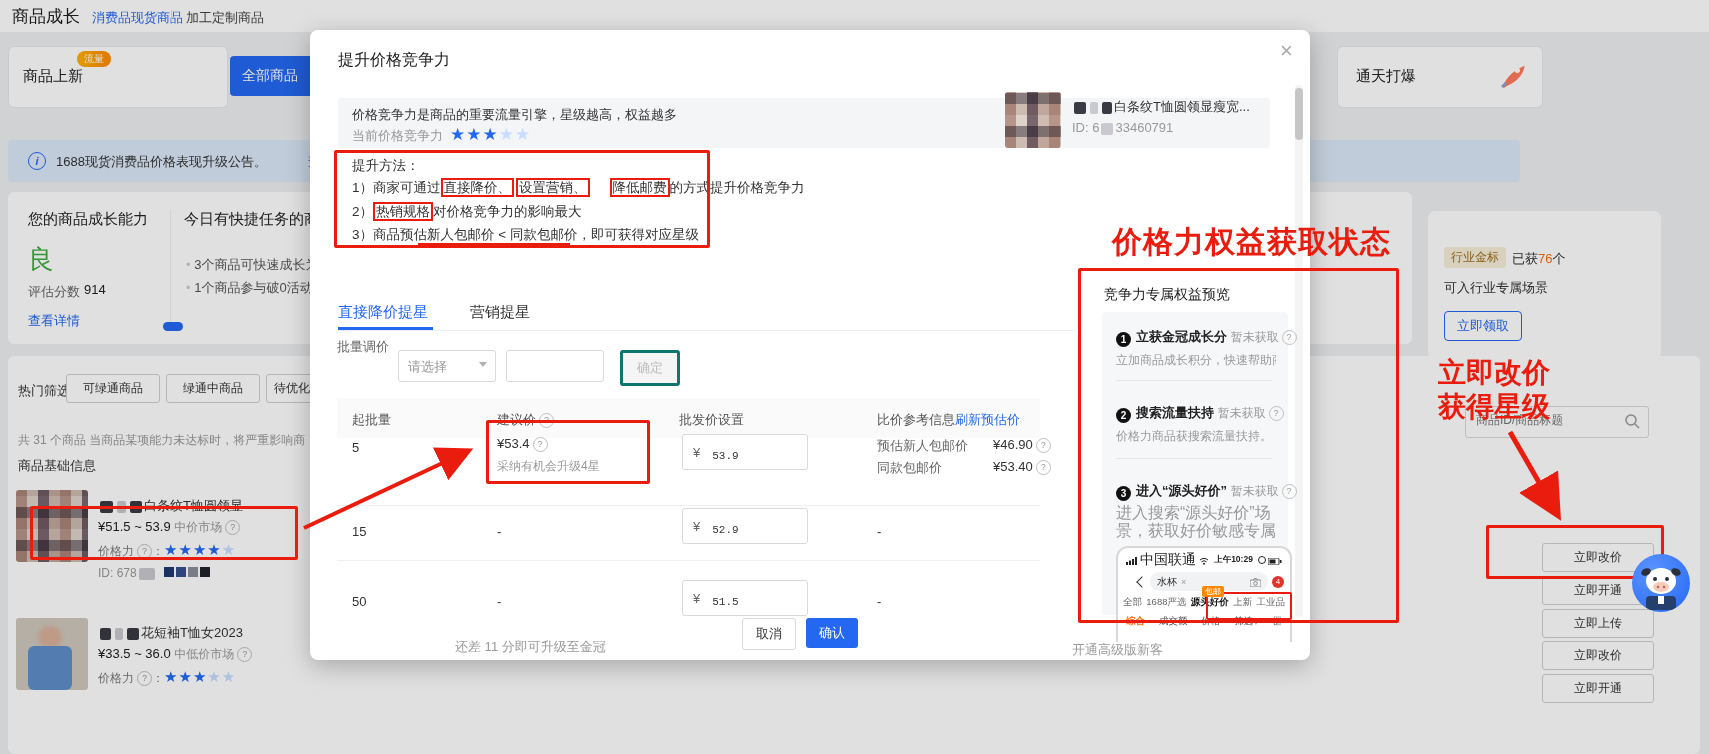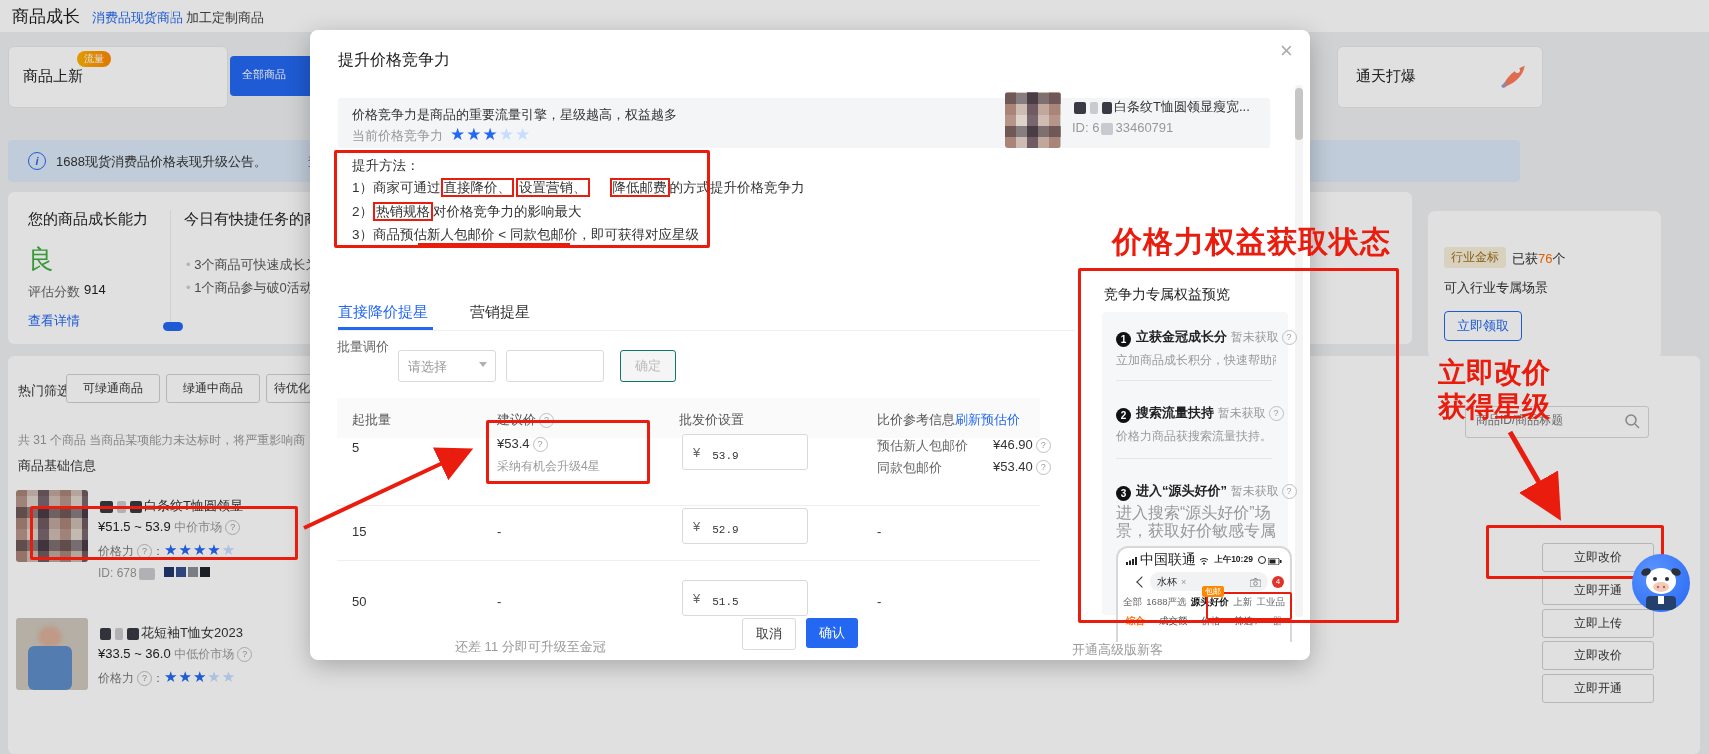--- a/index.html
+++ b/index.html
@@ -50,21 +50,21 @@
   <span class="abs" style="left:170px;top:8px;color:#ddd;font-size:12px;">|</span>
   <span class="abs" style="left:186px;top:9px;font-size:13px;color:#444;cursor:pointer;">加工定制商品</span>
 </div>
 
 <div class="abs card" style="left:8px;top:46px;width:218px;height:60px;border:1px solid #e8e8e8;cursor:pointer;">
   <span class="abs bold" style="left:14px;top:20px;font-size:15px;color:#222;">商品上新</span>
   <span class="abs" style="left:68px;top:4px;background:linear-gradient(90deg,#ffb100,#ff8800);color:#fff;font-size:10px;padding:1px 7px;border-radius:8px;">流量</span>
 </div>
 
 <div class="abs" style="left:230px;top:56px;width:92px;height:40px;background:#2468f2;border-radius:4px;cursor:pointer;">
-  <span class="abs nowrap" style="left:12px;top:11px;width:70px;color:#fff;font-size:11px;">全部商品</span>
+  <span class="abs nowrap" style="left:12px;top:11px;width:70px;color:#fff;font-size:14px;">全部商品</span>
 </div>
 
 <div class="abs card" style="left:1337px;top:46px;width:204px;height:60px;border:1px solid #e8e8e8;cursor:pointer;">
   <span class="abs bold" style="left:18px;top:20px;font-size:15px;color:#222;">通天打爆</span>
   <span class="abs" style="left:160px;top:12px;">
     <svg width="32" height="32" viewBox="0 0 24 24">
         <path d="M4 20c2-6 8-12 16-15-1 8-8 13-13 15l-3 2z" fill="#ff7b5c"></path>
         <circle cx="14.5" cy="8.5" r="2" fill="#fff"></circle>
         <path d="M3 21l3-3" stroke="#8aa4d6" stroke-width="2"></path>
       </svg>
@@ -167,21 +167,21 @@
 <div class="divline" style="left:338px;top:330px;width:737px;height:1px;z-index:61;"></div>
 
 <span class="abs" style="left:337px;top:338px;font-size:13px;color:#666;z-index:61;">批量调价</span>
 <div class="abs" style="left:398px;top:350px;width:96px;height:30px;border:1px solid #d9d9d9;border-radius:3px;background:#fff;z-index:61;cursor:pointer;">
   <span style="position:absolute;left:9px;top:7px;font-size:13px;color:#999;">请选择</span>
   <span style="position:absolute;right:8px;top:11px;width:0;height:0;border-left:4px solid transparent;border-right:4px solid transparent;border-top:5px solid #b0b0b0;"></span>
 </div>
 <div class="abs" style="left:506px;top:350px;width:96px;height:30px;border:1px solid #d9d9d9;border-radius:3px;background:#fff;z-index:61;">
   <input style="position: absolute; left: 8px; top: 5px; width: 80px; border: none; outline: none; font-size: 13px; font-family: inherit; background: transparent;">
 </div>
-<div class="abs" style="left:620px;top:350px;width:54px;height:30px;line-height:30px;text-align:center;background:#f5f5f5;border:1px solid #0f766e;border-radius:3px;font-size:13px;color:#bbb;z-index:61;"><span>确定</span></div>
+<div class="abs" style="left:620px;top:350px;width:54px;height:30px;line-height:30px;text-align:center;background:#f5f5f5;border:3px solid #0f766e;border-radius:3px;font-size:13px;color:#bbb;z-index:61;"><span>确定</span></div>
 
 <div class="abs" style="left:337px;top:398px;width:703px;height:40px;background:#fafafa;z-index:61;">
   <span class="abs" style="left:15px;top:13px;font-size:13px;color:#555;">起批量</span>
   <span class="abs" style="left:160px;top:13px;font-size:13px;color:#555;"><span>建议价</span><span class="q"></span></span>
   <span class="abs" style="left:342px;top:13px;font-size:13px;color:#555;">批发价设置</span>
   <span class="abs" style="left:540px;top:13px;font-size:13px;color:#555;">比价参考信息</span>
   <span class="abs" style="left:618px;top:13px;font-size:13px;color:#2468f2;cursor:pointer;">刷新预估价</span>
 </div>
 
 <span class="abs" style="left:352px;top:440px;font-size:13px;color:#333;z-index:61;">5</span>

